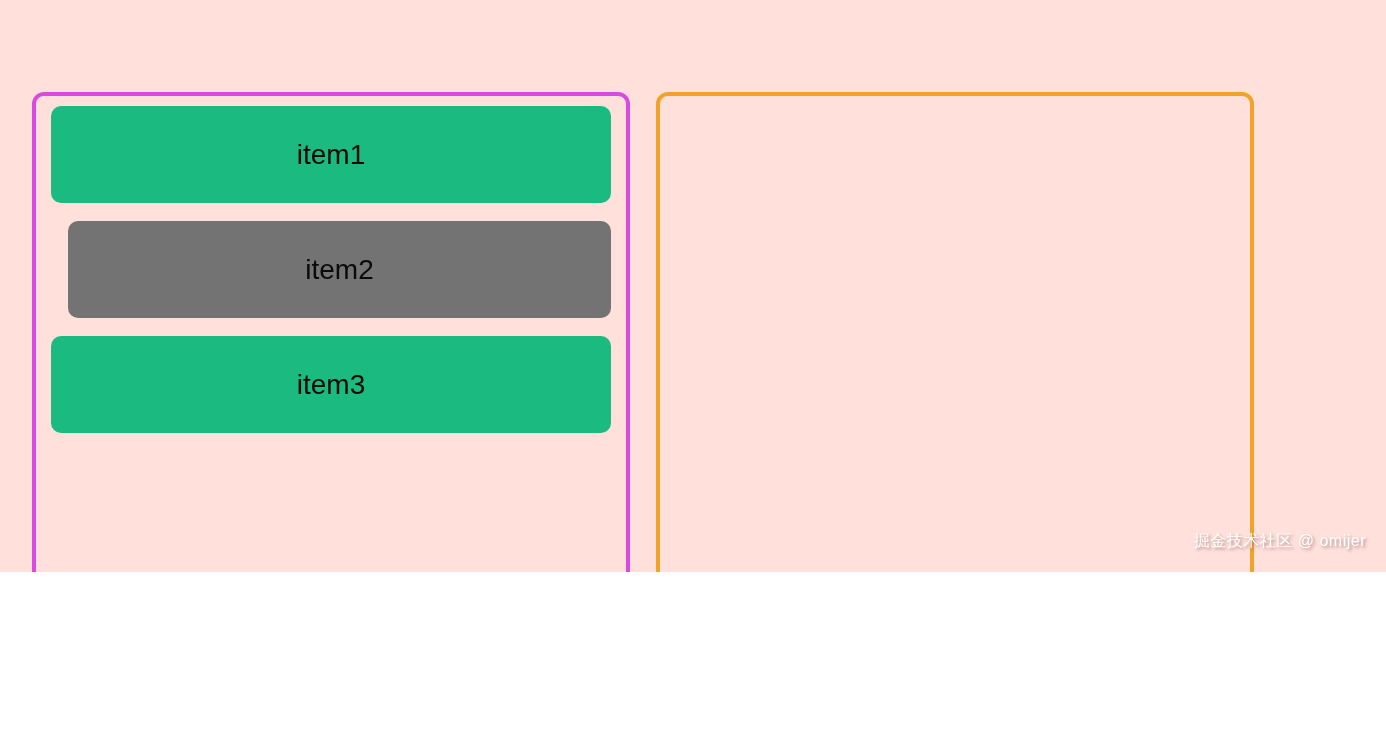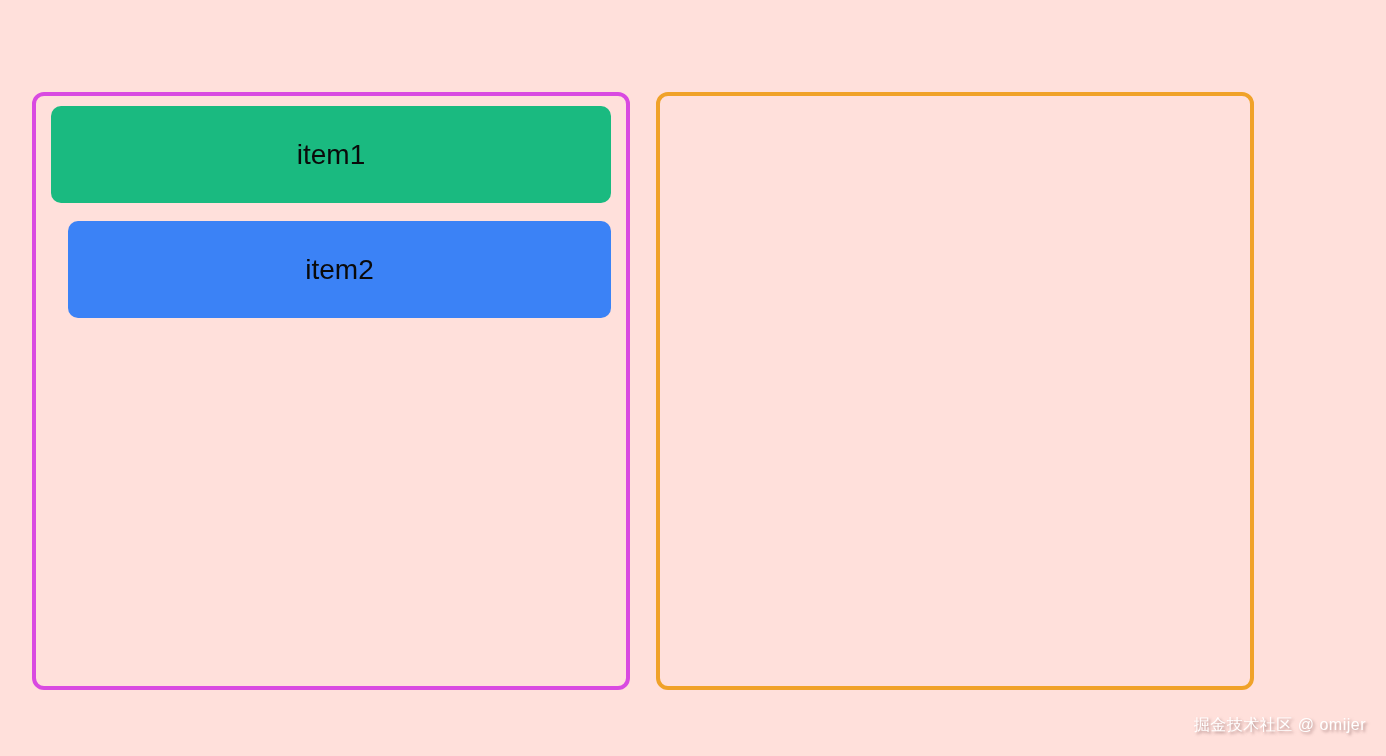--- a/index.html
+++ b/index.html
@@ -8,21 +8,21 @@
   }
   body {
     width: 1386px;
     height: 756px;
     overflow: hidden;
     font-family: "Liberation Sans", sans-serif;
   }
   .stage {
     position: relative;
     width: 1386px;
-    height: 756px;
+    height: 572px;
     overflow: hidden;
   }
   .lists-row {
     position: absolute;
     left: 32px;
     top: 92px;
     display: flex;
     gap: 26px;
   }
   .list-box {
@@ -61,21 +61,22 @@
 </style>
 </head>
 <body>
 
 <div class="stage" style="background-color: rgb(255, 224, 219);">
 
   <div class="lists-row">
 
     <div class="list-box" style="border-color: rgb(217, 74, 225);">
       <div class="drag-item" style="background-color: rgb(26, 186, 128);">item1</div>
-      <div class="drag-item" style="background-color: #3b82f6; margin-left: 17px;">item2</div>
+      <div class="drag-item" style="background-color: #737373; margin-left: 17px;">item2</div>
+      <div class="drag-item" style="background-color: rgb(26, 186, 128);">item3</div>
     </div>
 
     <div class="list-box" style="border-color: rgb(240, 162, 41);"></div>
 
   </div>
 
   <div class="watermark">掘金技术社区 @ omijer</div>
 
 </div>
 

